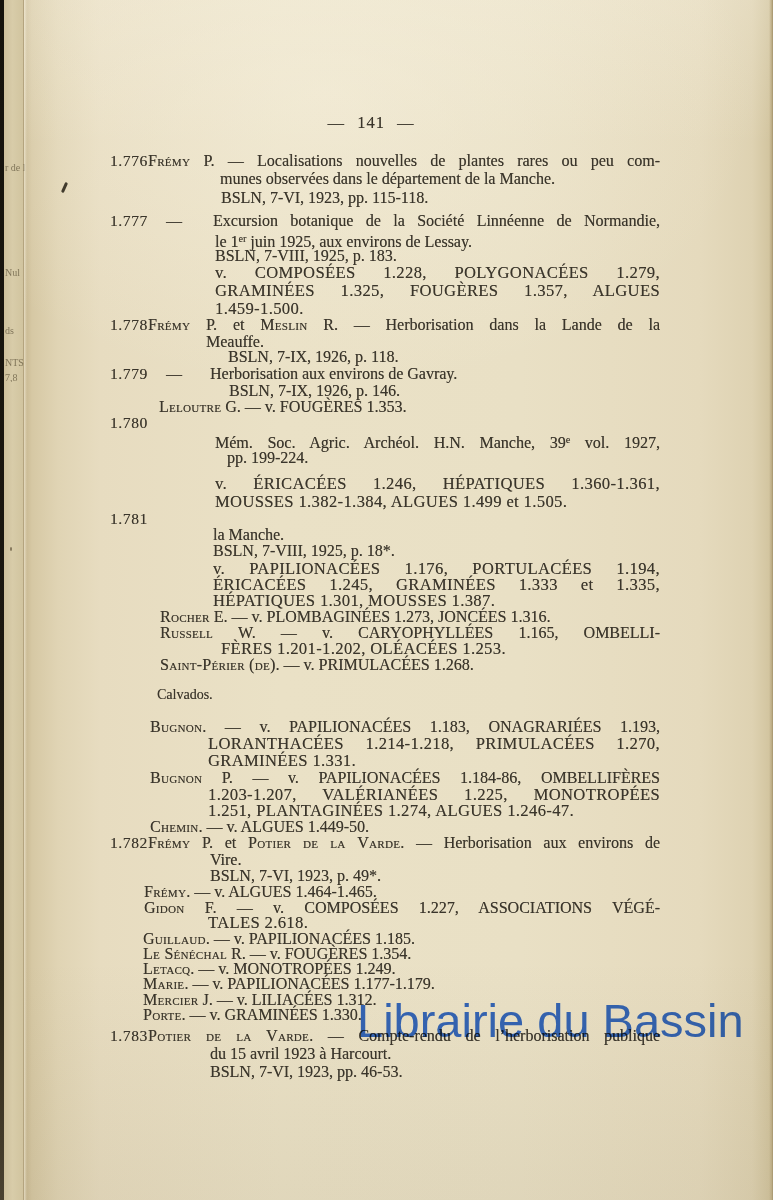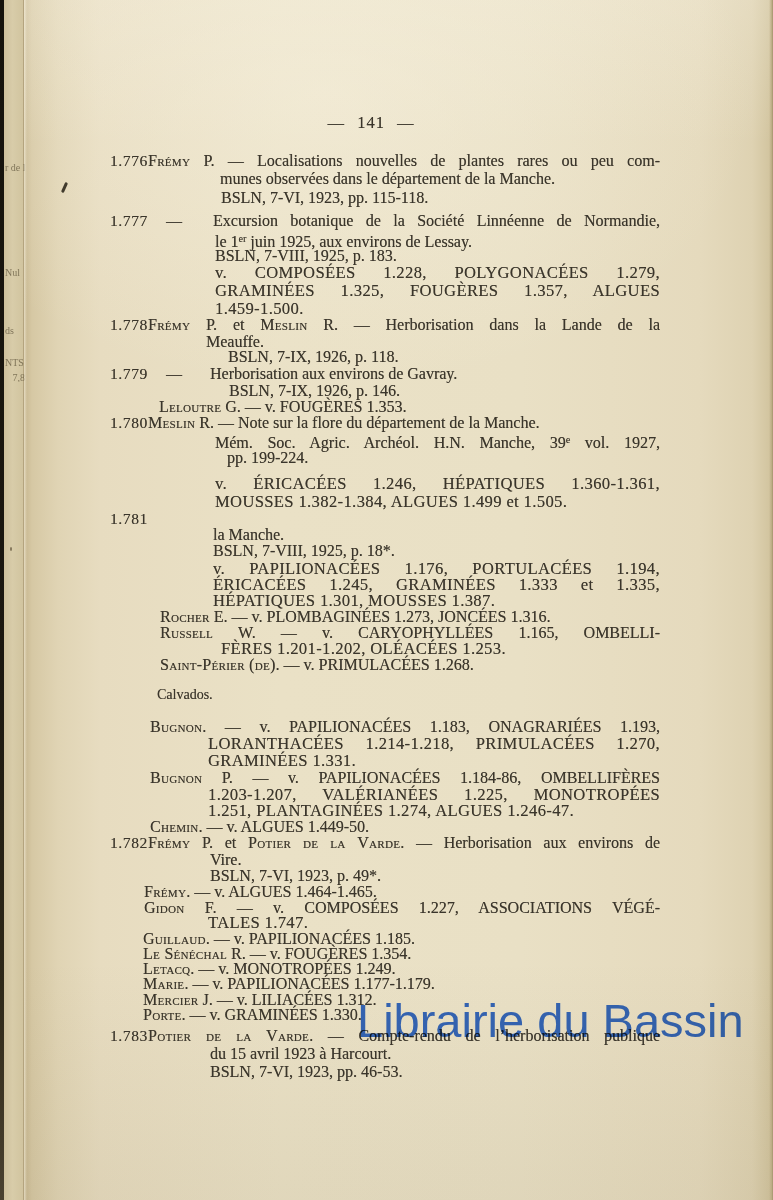--- a/index.html
+++ b/index.html
@@ -47,21 +47,21 @@
 </head>
 <body>
 
 <div class="page">
   <div class="spine"></div>
   <div class="underpage" id="underpage">
       <div class="fragment" style="top: 163px;">r de la</div>
       <div class="fragment" style="top: 268px;">Nul</div>
       <div class="fragment" style="top: 326px;">ds</div>
       <div class="fragment" style="top: 358px;">NTS</div>
-      <div class="fragment" style="top: 373px; text-align: right;">7,8</div>
+      <div class="fragment" style="top: 373px;">7,8</div>
     </div>
   <div class="crease"></div>
   <div class="rightedge"></div>
   <div class="fleck"></div>
   <div class="speck"></div>
 
   <div class="textlayer" id="text-layer">
     <div class="pageheader">— 141 —</div>
   <div class="tl num" style="top: 140px; left: 110px;"><span>1.776</span></div>
       <div class="tl just" style="top: 140px; left: 148px; width: 512px;"><span class="sc">Frémy</span><span> P. — Localisations nouvelles de plantes rares ou peu com-</span></div>
@@ -78,21 +78,20 @@
       <div class="tl num" style="top: 304px; left: 110px;"><span>1.778</span></div>
       <div class="tl just" style="top: 304px; left: 148px; width: 512px;"><span class="sc">Frémy</span><span> P. et </span><span class="sc">Meslin</span><span> R. — Herborisation dans la Lande de la</span></div>
       <div class="tl" style="top: 321px; left: 206px;"><span>Meauffe.</span></div>
       <div class="tl" style="top: 336px; left: 228px;"><span>BSLN, 7-IX, 1926, p. 118.</span></div>
       <div class="tl num" style="top: 353px; left: 110px;"><span>1.779</span></div>
       <div class="tl dash" style="top: 353px; left: 166px;"><span>—</span></div>
       <div class="tl" style="top: 353px; left: 210px;"><span>Herborisation aux environs de Gavray.</span></div>
       <div class="tl" style="top: 370px; left: 229px;"><span>BSLN, 7-IX, 1926, p. 146.</span></div>
       <div class="tl" style="top: 386px; left: 159px;"><span class="sc">Leloutre</span><span> G. — v. FOUGÈRES 1.353.</span></div>
       <div class="tl num" style="top: 402px; left: 110px;"><span>1.780</span></div>
-      <div class="tl" style="top: 402px; left: 148px;"><span class="sc">Meslin</span><span> R. — Note sur la flore du département de la Manche.</span></div>
       <div class="tl just" style="top: 419px; left: 215px; width: 445px;"><span>Mém. Soc. Agric. Archéol. H.N. Manche, 39</span><span class="sup">e</span><span> vol. 1927,</span></div>
       <div class="tl" style="top: 437px; left: 227px;"><span>pp. 199-224.</span></div>
       <div class="tl caps just" style="top: 463px; left: 215px; width: 445px;"><span>v. ÉRICACÉES 1.246, HÉPATIQUES 1.360-1.361,</span></div>
       <div class="tl caps" style="top: 481px; left: 215px;"><span>MOUSSES 1.382-1.384, ALGUES 1.499 et 1.505.</span></div>
       <div class="tl num" style="top: 498px; left: 110px;"><span>1.781</span></div>
       <div class="tl" style="top: 514px; left: 213px;"><span>la Manche.</span></div>
       <div class="tl" style="top: 530px; left: 213px;"><span>BSLN, 7-VIII, 1925, p. 18*.</span></div>
       <div class="tl caps just" style="top: 548px; left: 213px; width: 447px;"><span>v. PAPILIONACÉES 1.176, PORTULACÉES 1.194,</span></div>
       <div class="tl caps just" style="top: 564px; left: 213px; width: 447px;"><span>ÉRICACÉES 1.245, GRAMINÉES 1.333 et 1.335,</span></div>
       <div class="tl caps" style="top: 580px; left: 213px;"><span>HÉPATIQUES 1.301, MOUSSES 1.387.</span></div>
@@ -107,21 +106,21 @@
       <div class="tl just" style="top: 757px; left: 150px; width: 510px;"><span class="sc">Bugnon</span><span> P. — v. PAPILIONACÉES 1.184-86, OMBELLIFÈRES</span></div>
       <div class="tl caps just" style="top: 774px; left: 208px; width: 452px;"><span>1.203-1.207, VALÉRIANÉES 1.225, MONOTROPÉES</span></div>
       <div class="tl caps" style="top: 790px; left: 208px;"><span>1.251, PLANTAGINÉES 1.274, ALGUES 1.246-47.</span></div>
       <div class="tl" style="top: 806px; left: 150px;"><span class="sc">Chemin</span><span>. — v. ALGUES 1.449-50.</span></div>
       <div class="tl num" style="top: 822px; left: 110px;"><span>1.782</span></div>
       <div class="tl just" style="top: 822px; left: 148px; width: 512px;"><span class="sc">Frémy</span><span> P. et </span><span class="sc">Potier de la Varde</span><span>. — Herborisation aux environs de</span></div>
       <div class="tl" style="top: 839px; left: 210px;"><span>Vire.</span></div>
       <div class="tl" style="top: 855px; left: 210px;"><span>BSLN, 7-VI, 1923, p. 49*.</span></div>
       <div class="tl" style="top: 871px; left: 144px;"><span class="sc">Frémy</span><span>. — v. ALGUES 1.464-1.465.</span></div>
       <div class="tl just" style="top: 887px; left: 144px; width: 516px;"><span class="sc">Gidon</span><span> F. — v. COMPOSÉES 1.227, ASSOCIATIONS VÉGÉ-</span></div>
-      <div class="tl caps" style="top: 902px; left: 208px;"><span>TALES 1.747.</span></div>
+      <div class="tl caps" style="top: 902px; left: 208px;"><span>TALES 2.618.</span></div>
       <div class="tl" style="top: 918px; left: 143px;"><span class="sc">Guillaud</span><span>. — v. PAPILIONACÉES 1.185.</span></div>
       <div class="tl" style="top: 933px; left: 143px;"><span class="sc">Le Sénéchal</span><span> R. — v. FOUGÈRES 1.354.</span></div>
       <div class="tl" style="top: 948px; left: 143px;"><span class="sc">Letacq</span><span>. — v. MONOTROPÉES 1.249.</span></div>
       <div class="tl" style="top: 963px; left: 143px;"><span class="sc">Marie</span><span>. — v. PAPILIONACÉES 1.177-1.179.</span></div>
       <div class="tl" style="top: 979px; left: 143px;"><span class="sc">Mercier</span><span> J. — v. LILIACÉES 1.312.</span></div>
       <div class="tl" style="top: 994px; left: 143px;"><span class="sc">Porte</span><span>. — v. GRAMINÉES 1.330.</span></div>
       <div class="tl num" style="top: 1015px; left: 110px;"><span>1.783</span></div>
       <div class="tl just" style="top: 1015px; left: 148px; width: 512px;"><span class="sc">Potier de la Varde</span><span>. — Compte-rendu de l’herborisation publique</span></div>
       <div class="tl" style="top: 1033px; left: 210px;"><span>du 15 avril 1923 à Harcourt.</span></div>
       <div class="tl" style="top: 1051px; left: 210px;"><span>BSLN, 7-VI, 1923, pp. 46-53.</span></div>

